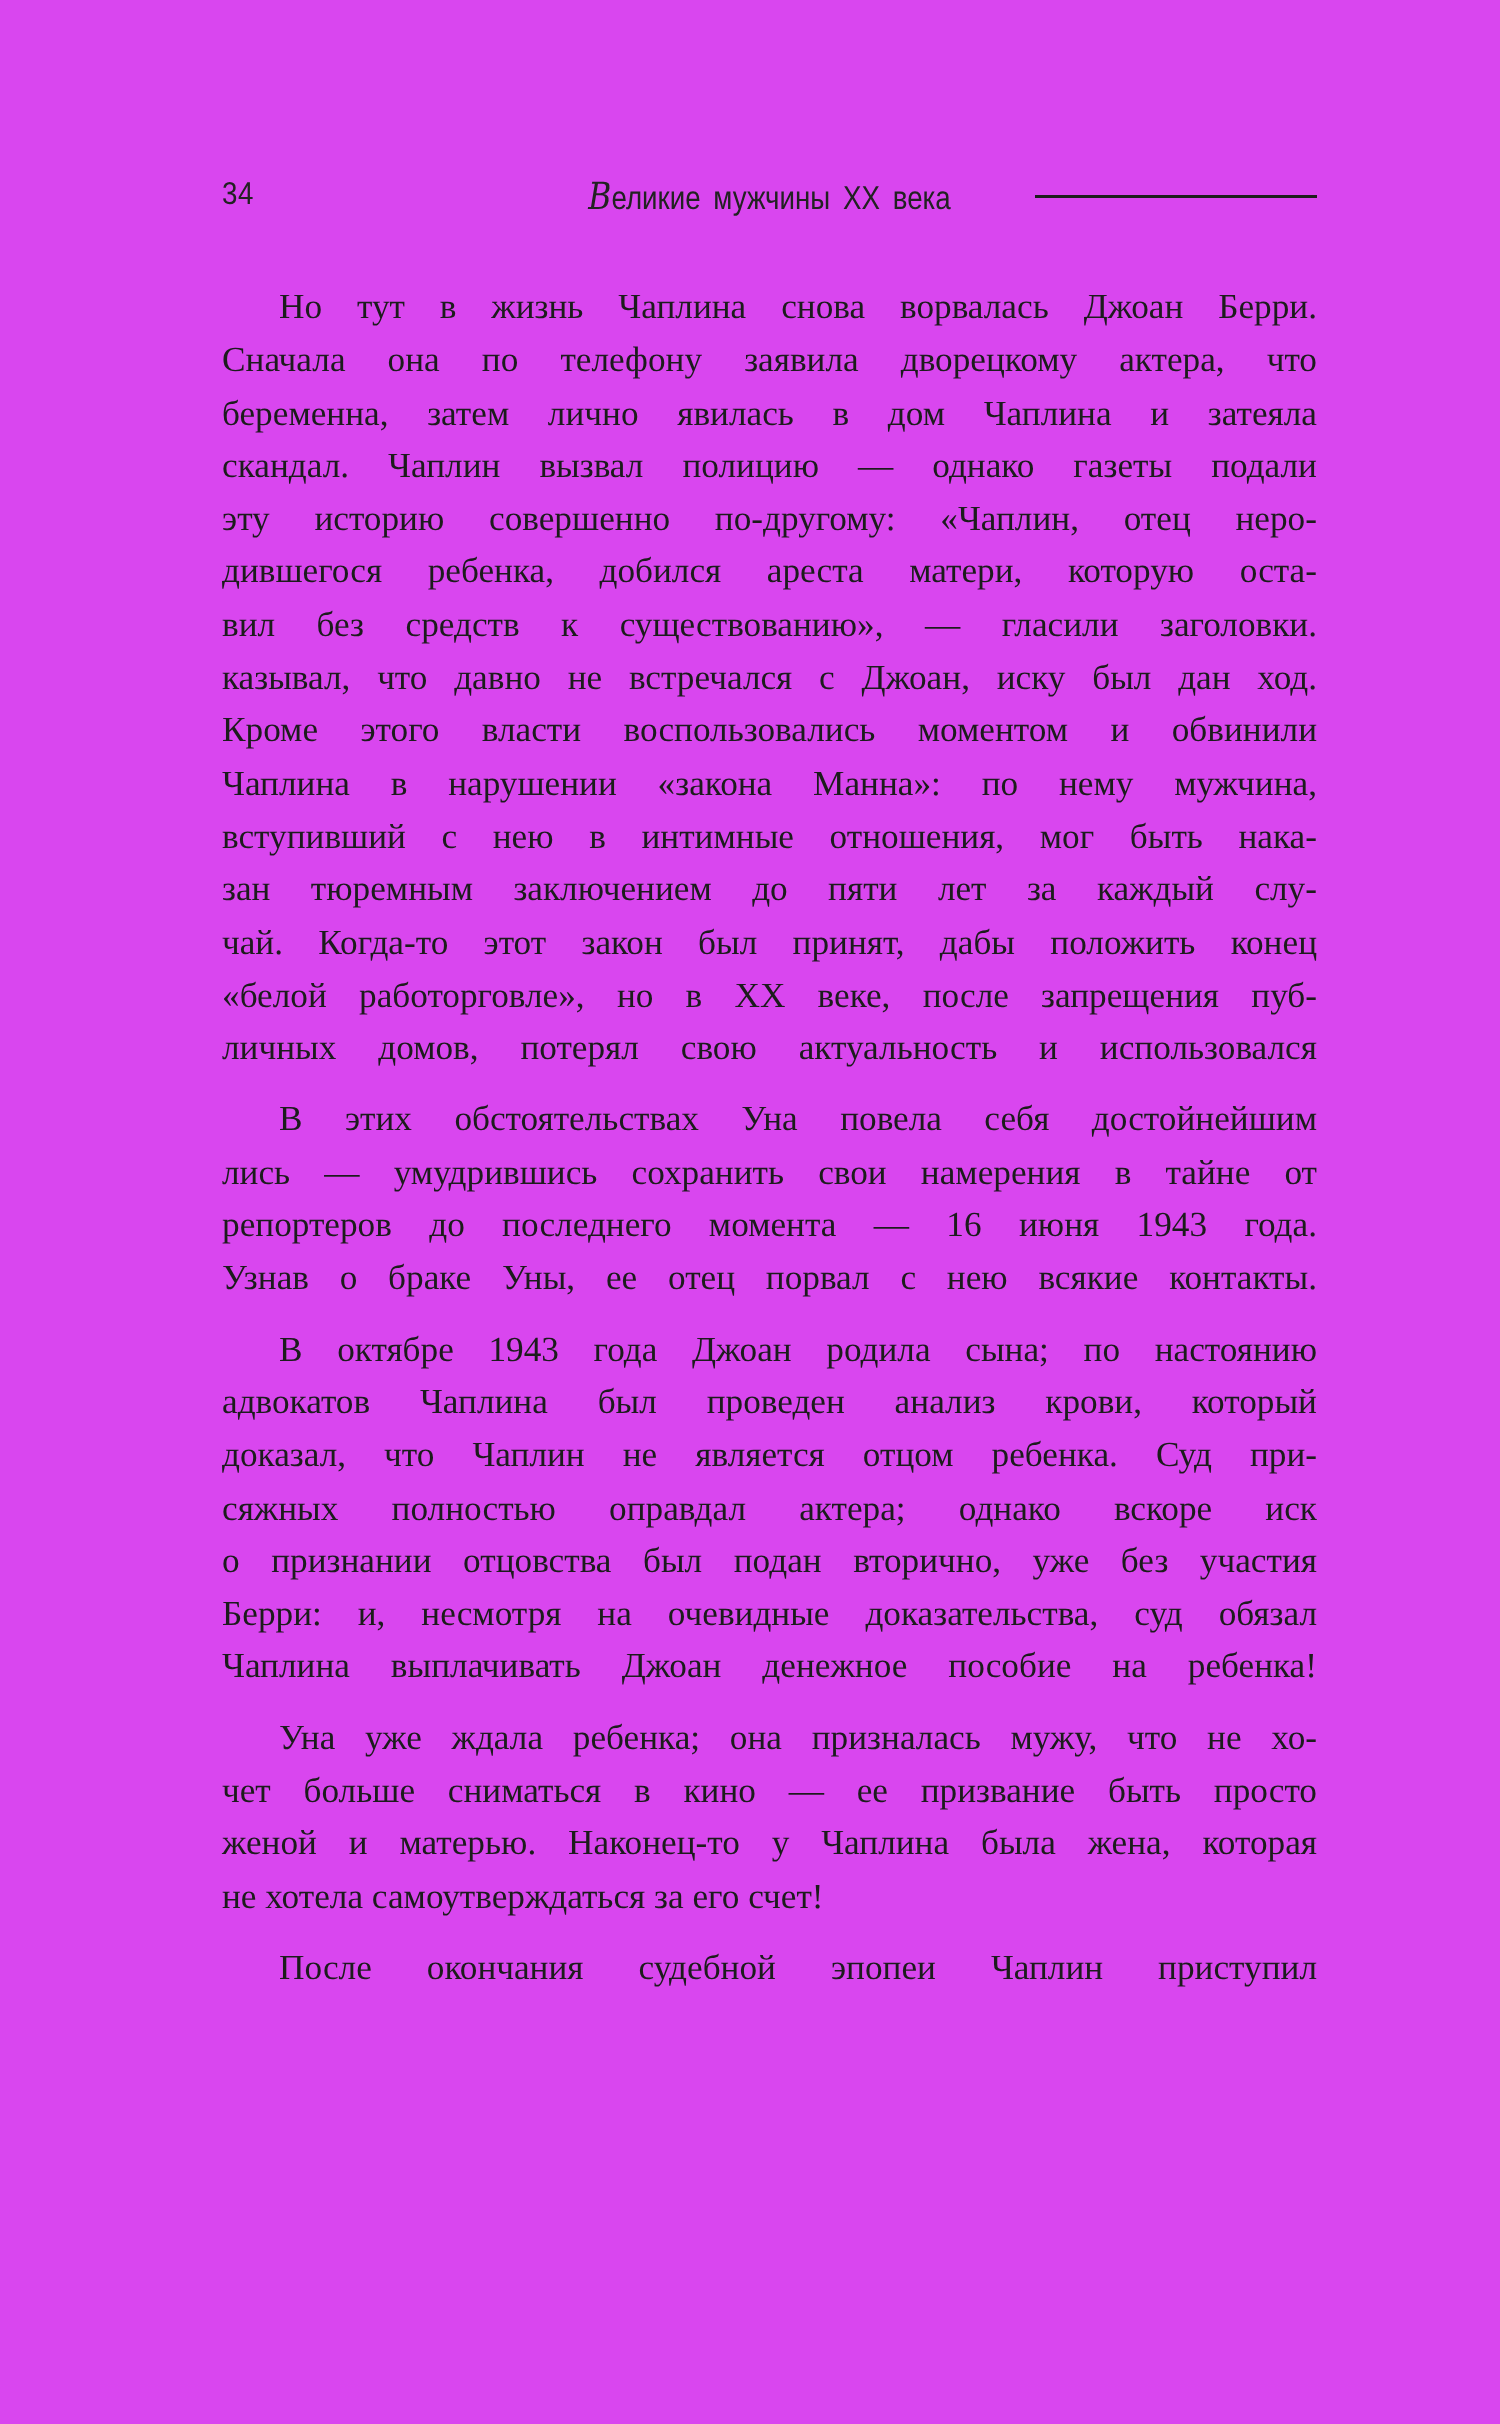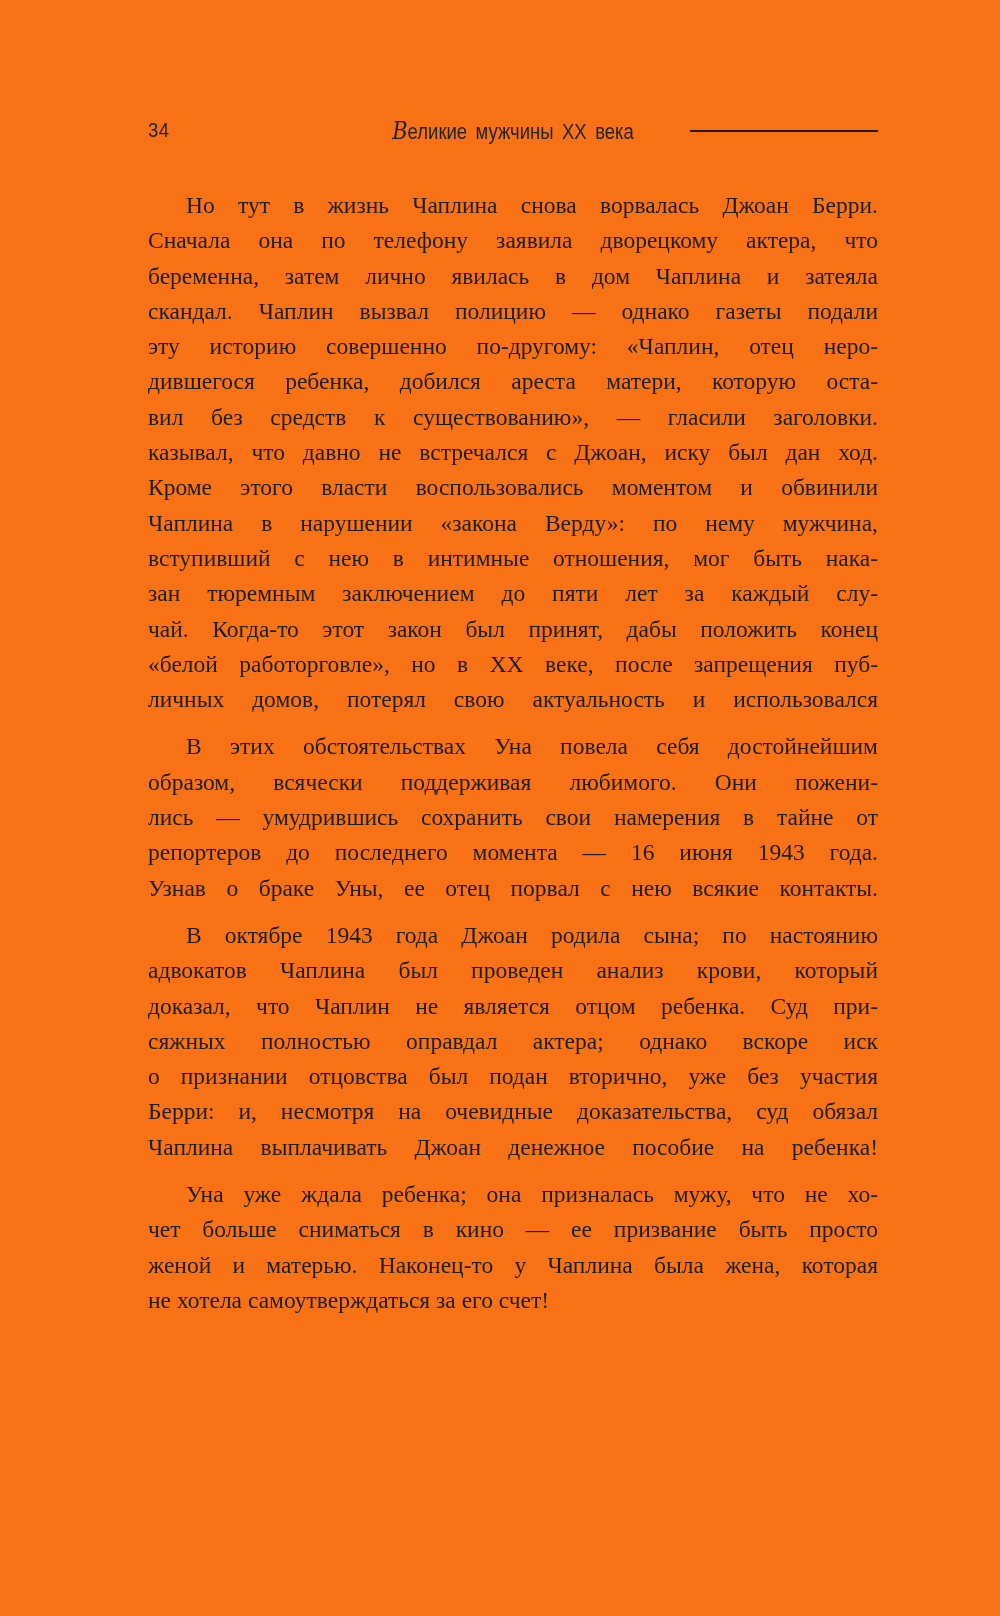--- a/index.html
+++ b/index.html
@@ -4,21 +4,21 @@
 <style>
   html, body {
     margin: 0;
     padding: 0;
     background: #ffffff;
   }
   .page {
     position: relative;
     width: 1000px;
     height: 1616px;
-    background: #f97316;
+    background: #d946ef;
     overflow: hidden;
     color: #1c1c1c;
     font-family: "Liberation Serif", "DejaVu Serif", serif;
   }
   
   .header {
     position: absolute;
     left: 148px;
     top: 116px;
     width: 730px;
@@ -102,37 +102,37 @@
   <div class="body-text">
       <div class="line indent">Но тут в жизнь Чаплина снова ворвалась Джоан Берри.</div>
       <div class="line">Сначала она по телефону заявила дворецкому актера, что</div>
       <div class="line">беременна, затем лично явилась в дом Чаплина и затеяла</div>
       <div class="line">скандал. Чаплин вызвал полицию — однако газеты подали</div>
       <div class="line">эту историю совершенно по-другому: «Чаплин, отец неро-</div>
       <div class="line">дившегося ребенка, добился ареста матери, которую оста-</div>
       <div class="line">вил без средств к существованию», — гласили заголовки.</div>
       <div class="line">казывал, что давно не встречался с Джоан, иску был дан ход.</div>
       <div class="line">Кроме этого власти воспользовались моментом и обвинили</div>
-      <div class="line">Чаплина в нарушении «закона Верду»: по нему мужчина,</div>
+      <div class="line">Чаплина в нарушении «закона Манна»: по нему мужчина,</div>
       <div class="line">вступивший с нею в интимные отношения, мог быть нака-</div>
       <div class="line">зан тюремным заключением до пяти лет за каждый слу-</div>
       <div class="line">чай. Когда-то этот закон был принят, дабы положить конец</div>
       <div class="line">«белой работорговле», но в XX веке, после запрещения пуб-</div>
       <div class="line">личных домов, потерял свою актуальность и использовался</div>
       <div class="line indent">В этих обстоятельствах Уна повела себя достойнейшим</div>
-      <div class="line">образом, всячески поддерживая любимого. Они пожени-</div>
       <div class="line">лись — умудрившись сохранить свои намерения в тайне от</div>
       <div class="line">репортеров до последнего момента — 16 июня 1943 года.</div>
       <div class="line">Узнав о браке Уны, ее отец порвал с нею всякие контакты.</div>
       <div class="line indent">В октябре 1943 года Джоан родила сына; по настоянию</div>
       <div class="line">адвокатов Чаплина был проведен анализ крови, который</div>
       <div class="line">доказал, что Чаплин не является отцом ребенка. Суд при-</div>
       <div class="line">сяжных полностью оправдал актера; однако вскоре иск</div>
       <div class="line">о признании отцовства был подан вторично, уже без участия</div>
       <div class="line">Берри: и, несмотря на очевидные доказательства, суд обязал</div>
       <div class="line">Чаплина выплачивать Джоан денежное пособие на ребенка!</div>
       <div class="line indent">Уна уже ждала ребенка; она призналась мужу, что не хо-</div>
       <div class="line">чет больше сниматься в кино — ее призвание быть просто</div>
       <div class="line">женой и матерью. Наконец-то у Чаплина была жена, которая</div>
       <div class="line short">не хотела самоутверждаться за его счет!</div>
+      <div class="line indent">После окончания судебной эпопеи Чаплин приступил</div>
     </div>
 
 </div>
 
 </body></html>

